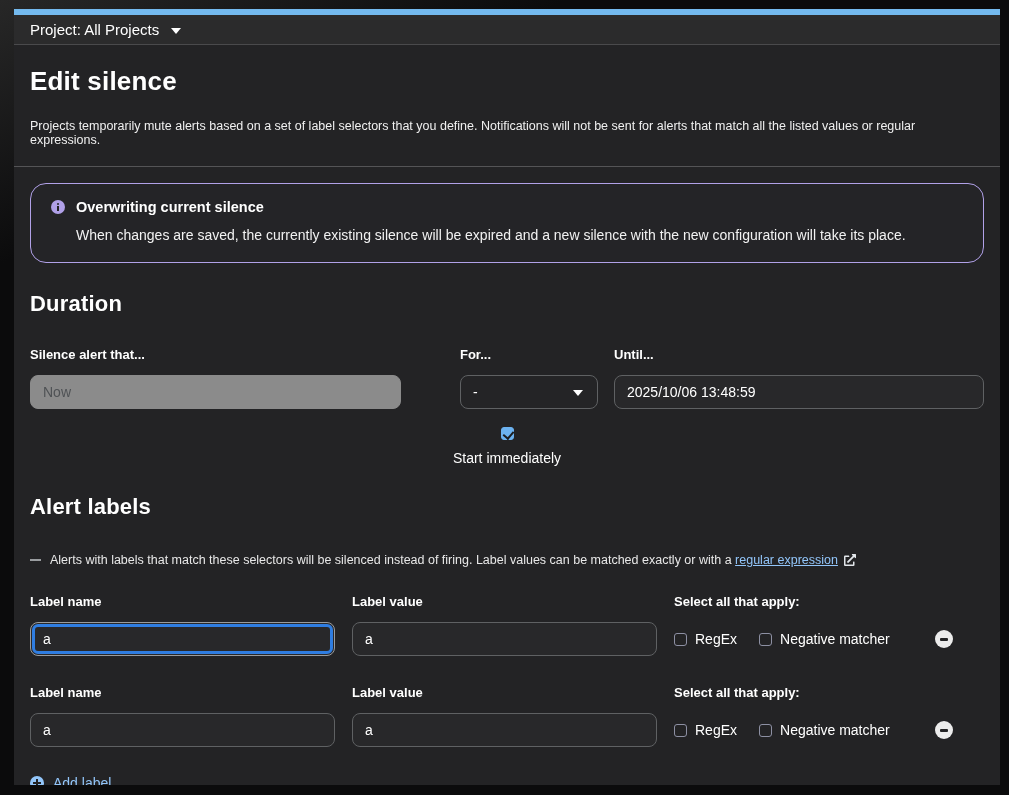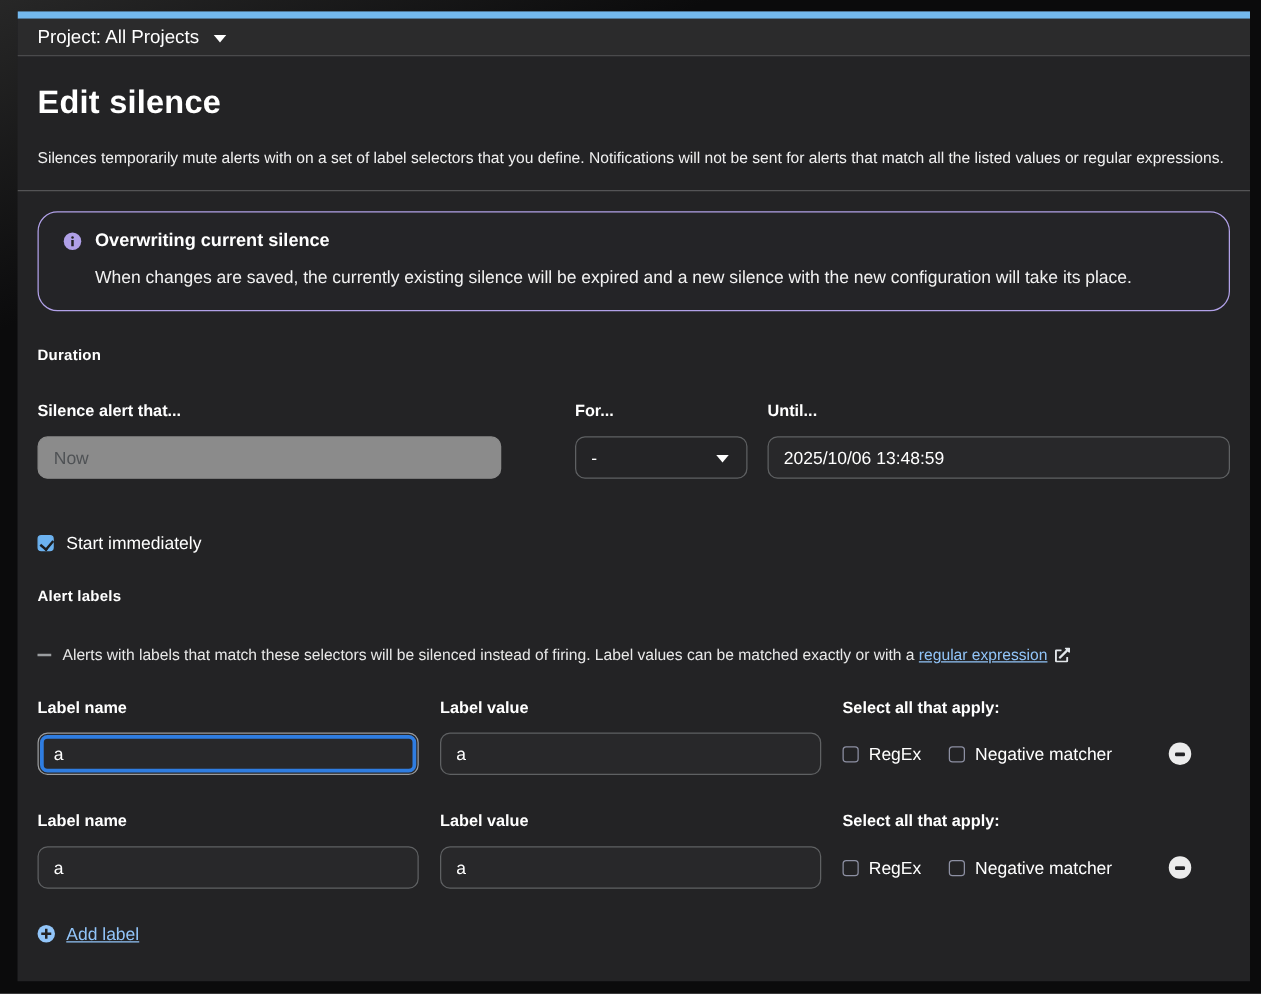--- a/index.html
+++ b/index.html
@@ -45,21 +45,21 @@
     content:""; position:absolute; left:6px; top:3px; width:2px; height:2px;
     background:#232325; border-radius:1px;
   }
   .info-icon::after {
     content:""; position:absolute; left:6px; top:6px; width:2px; height:5px;
     background:#232325;
   }
   .info-alert .title { font-size:14.5px; font-weight:bold; }
   .info-alert .desc { margin:12px 0 0 25px; font-size:14px; color:#f2f2f2; }
 
-  .section-heading { margin-top:28px; font-size:12px; font-weight:600; letter-spacing:0.2px; }
+  .section-heading { margin-top:28px; font-size:22px; font-weight:600; letter-spacing:0.2px; }
 
   .fields-row { display:flex; margin-top:30px; }
   .field-label { font-size:13px; font-weight:bold; margin-bottom:13px; }
   .fg-from { width:387px; margin-right:17px; }
   .fg-for  { width:144px; margin-right:16px;margin-left:42px; }
   .fg-until{ width:386px; }
 
   .input {
     height:34px; width:100%; background:#28282a; border:1px solid #5f6163;
     border-radius:8px; color:#fff; font-size:14px; padding:0 12px;
@@ -72,21 +72,21 @@
     border-color:#9a9c9e;
     outline:3px solid #2f7de1; outline-offset:-5px;
   }
   .select {
     height:34px; background:#242426; border:1px solid #5f6163; border-radius:8px;
     display:flex; align-items:center; justify-content:space-between;
     padding:0 12px; font-size:14px; color:#fff; cursor:pointer;
   }
   .select .caret-down { margin:2px 2px 0 0; border-top-color:#fff; }
 
-  .checkbox-row { display:flex; align-items:center; margin-top:43px; gap:10px; }
+  .checkbox-row { display:flex; align-items:center; margin-top:18px; gap:10px;flex-direction:column; }
   .checkbox {
     width:13px; height:13px; border:1px solid #8d90a3; border-radius:3px;
     background:#232325; cursor:pointer; position:relative; flex:0 0 auto;
   }
   .checkbox.checked { background:#6cb2f0; border-color:#6cb2f0; }
   .checkbox.checked::after {
     content:""; position:absolute; left:3px; top:1px; width:5px; height:8px;
     border:solid #1c1d1f; border-width:0 2px 2px 0; transform:rotate(40deg);
   }
   .checkbox-label { font-size:14px; }
@@ -137,21 +137,21 @@
 
   <div class="accent-bar"></div>
 
   <div class="project-bar">
     <span class="label">Project: All Projects</span>
     <span class="caret-down"></span>
   </div>
 
   <div class="header-section">
     <div class="page-title">Edit silence</div>
-    <div class="page-desc">Silences temporarily mute alerts with on a set of label selectors that you define. Notifications will not be sent for alerts that match all the listed values or regular expressions.</div>
+    <div class="page-desc">Projects temporarily mute alerts based on a set of label selectors that you define. Notifications will not be sent for alerts that match all the listed values or regular expressions.</div>
   </div>
 
   <div class="body-section">
 
     <div class="info-alert">
       <div class="head">
         <span class="info-icon"></span>
         <span class="title">Overwriting current silence</span>
       </div>
       <div class="desc">When changes are saved, the currently existing silence will be expired and a new silence with the new configuration will take its place.</div>

